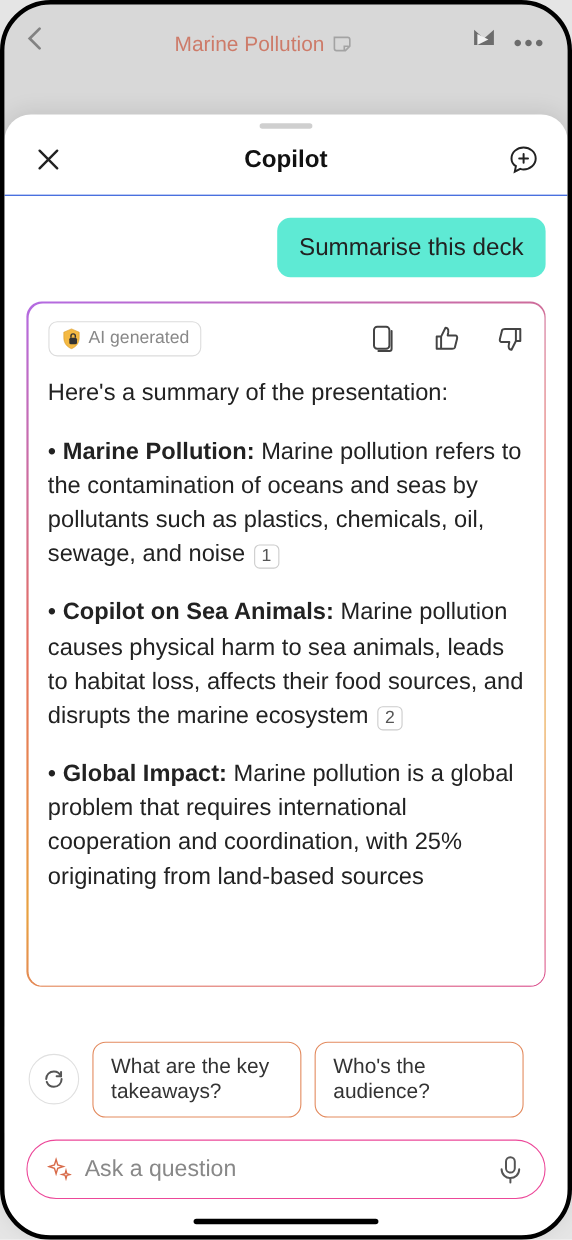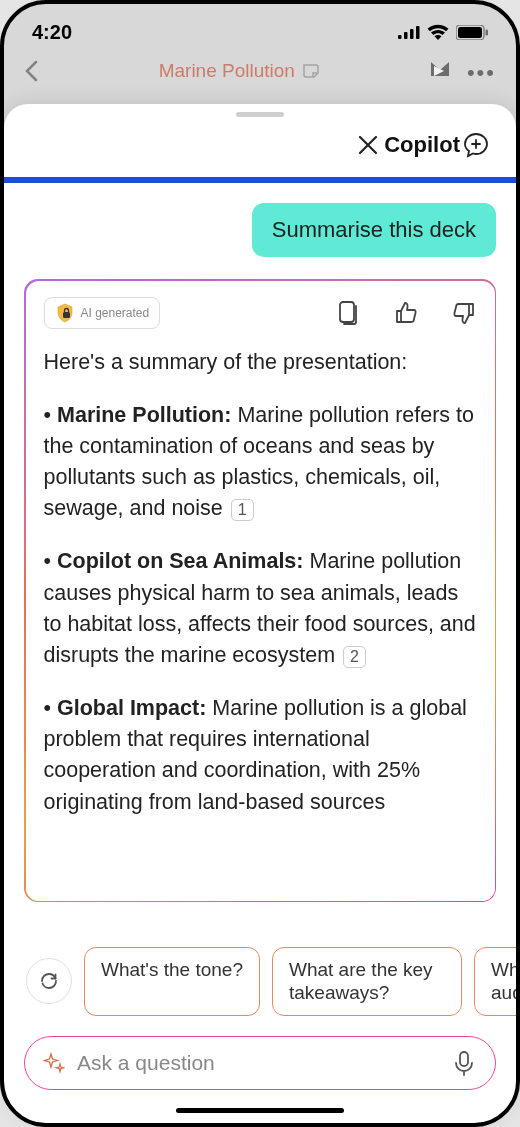--- a/index.html
+++ b/index.html
@@ -44,21 +44,21 @@
       display: flex;
       align-items: center;
       gap: 7px;
     }
     .signal-icon, .wifi-icon, .battery-icon {
       display: inline-flex;
     }
     .bg-header {
       height: 48px;
       display: flex;
-      align-items: flex-start;
+      align-items: flex-end;
       padding: 0 20px;
       gap: 10px;
       opacity: 0.65;
     }
     .bg-back {
       font-size: 22px;
       color: #555;
       flex: 0 0 28px;
     }
     .bg-title {
@@ -90,23 +90,23 @@
     .sheet-grabber {
       width: 48px;
       height: 5px;
       background: #cfcfcf;
       border-radius: 3px;
       margin: 8px auto 6px auto;
     }
     .sheet-header {
       display: flex;
       align-items: center;
-      justify-content: flex-end;
+      justify-content: space-between;
       padding: 6px 24px 16px 24px;
-      border-bottom: 6px solid #1d4ed8;
+      border-bottom: 1px solid #1d4ed8;
     }
     .close-btn, .new-chat-btn {
       width: 32px;
       height: 32px;
       display: flex;
       align-items: center;
       justify-content: center;
       color: #222;
     }
     .sheet-title {
@@ -158,21 +158,21 @@
       border: 1px solid #dcdcdc;
       border-radius: 8px;
       padding: 5px 10px;
     }
     .ai-badge-icon {
       width: 20px;
       height: 20px;
     }
     .ai-badge-text {
       color: #888;
-      font-size: 12px;
+      font-size: 16px;
     }
     .ai-actions {
       display: flex;
       gap: 32px;
       color: #444;
     }
     .ai-action-btn {
       width: 26px;
       height: 26px;
       display: flex;
@@ -270,45 +270,20 @@
       left: 0; right: 0; bottom: 0;
       height: 40px;
       background: linear-gradient(to bottom, rgba(255,255,255,0), #fff);
       pointer-events: none;
     }
   </style>
 </head>
 <body>
 
 <div class="phone-bg">
-  <div class="status-bar">
-    <div>4:20</div>
-    <div class="status-right">
-      <span class="signal-icon">
-        <svg width="22" height="14" viewBox="0 0 22 14">
-            <rect x="0" y="10" width="3.5" height="4" rx="1" fill="#000"></rect>
-            <rect x="6" y="7" width="3.5" height="7" rx="1" fill="#000"></rect>
-            <rect x="12" y="4" width="3.5" height="10" rx="1" fill="#000"></rect>
-            <rect x="18" y="1" width="3.5" height="13" rx="1" fill="#000"></rect>
-          </svg>
-      </span>
-      <span class="wifi-icon">
-        <svg width="22" height="16" viewBox="0 0 22 16">
-            <path d="M11 16 L7.5 12.2 C9.5 10.5 12.5 10.5 14.5 12.2 Z M4 8.5 C8 5 14 5 18 8.5 L15.5 11 C13 8.8 9 8.8 6.5 11 Z M0.5 4.8 C6.5 -0.5 15.5 -0.5 21.5 4.8 L19 7.3 C14.5 3.2 7.5 3.2 3 7.3 Z" fill="#000"></path>
-          </svg>
-      </span>
-      <span class="battery-icon">
-        <svg width="32" height="15" viewBox="0 0 32 15">
-            <rect x="0" y="0" width="28" height="15" rx="4" fill="none" stroke="#000" stroke-width="1.5" opacity="0.4"></rect>
-            <rect x="2" y="2" width="24" height="11" rx="2.5" fill="#000"></rect>
-            <rect x="29.5" y="4.5" width="2.5" height="6" rx="1.25" fill="#000" opacity="0.5"></rect>
-          </svg>
-      </span>
-    </div>
-  </div>
 
   <div class="bg-header">
     <div class="bg-back">
       <svg width="14" height="22" viewBox="0 0 14 22">
           <path d="M12 2 L3 11 L12 20" stroke="#555" stroke-width="2.5" fill="none" stroke-linecap="round"></path>
         </svg>
     </div>
     <div class="bg-title">
       <span>Marine Pollution</span>
       <svg width="18" height="16" viewBox="0 0 18 16" style="vertical-align:-2px;margin-left:2px">
@@ -400,21 +375,20 @@
     </div>
   </div>
 
   <div class="suggestions-row">
     <div class="refresh-btn">
       <svg width="22" height="22" viewBox="0 0 22 22">
           <path d="M4 11 C4 7 7 4 11 4 C14 4 16.5 6 17.5 8.5 M18 11 C18 15 15 18 11 18 C8 18 5.5 16 4.5 13.5" fill="none" stroke="#555" stroke-width="1.8" stroke-linecap="round"></path>
           <path d="M17.5 4.5 L17.5 8.5 L13.5 8.5" fill="none" stroke="#555" stroke-width="1.8" stroke-linecap="round" stroke-linejoin="round"></path>
         </svg>
     </div>
-    <div class="suggestion-chip">What's the tone?</div>
     <div class="suggestion-chip">What are the key takeaways?</div>
     <div class="suggestion-chip">Who's the audience?</div>
   </div>
 
   <div class="input-row">
     <div class="input-box">
       <span class="sparkle-input">
         <svg width="22" height="22" viewBox="0 0 22 22">
             <path d="M8 2 L9.5 7 L14.5 8.5 L9.5 10 L8 15 L6.5 10 L1.5 8.5 L6.5 7 Z" fill="none" stroke="#d86b4a" stroke-width="1.3"></path>
             <path d="M17 12 L17.8 15 L20.8 15.8 L17.8 16.6 L17 19.6 L16.2 16.6 L13.2 15.8 L16.2 15 Z" fill="none" stroke="#d86b4a" stroke-width="1.2"></path>

